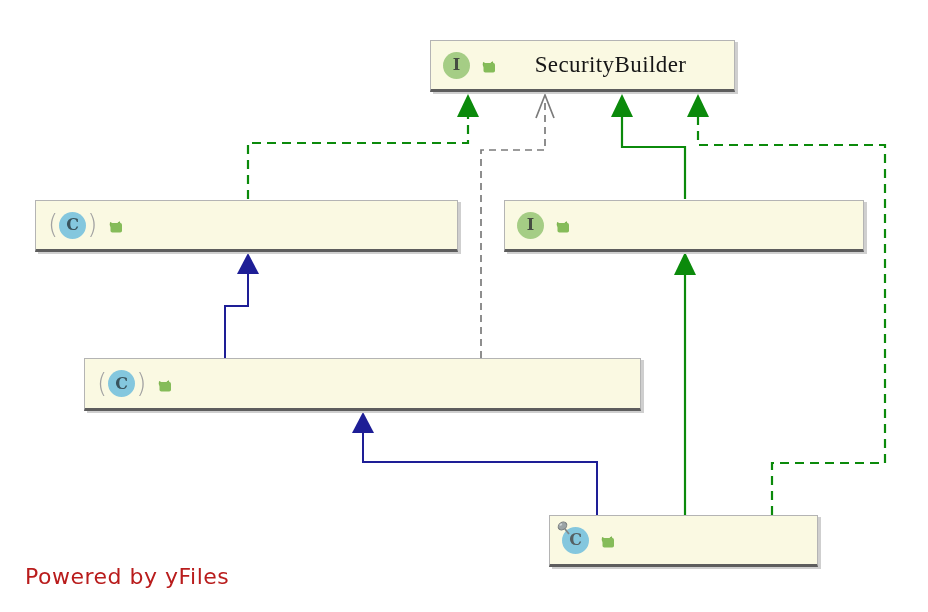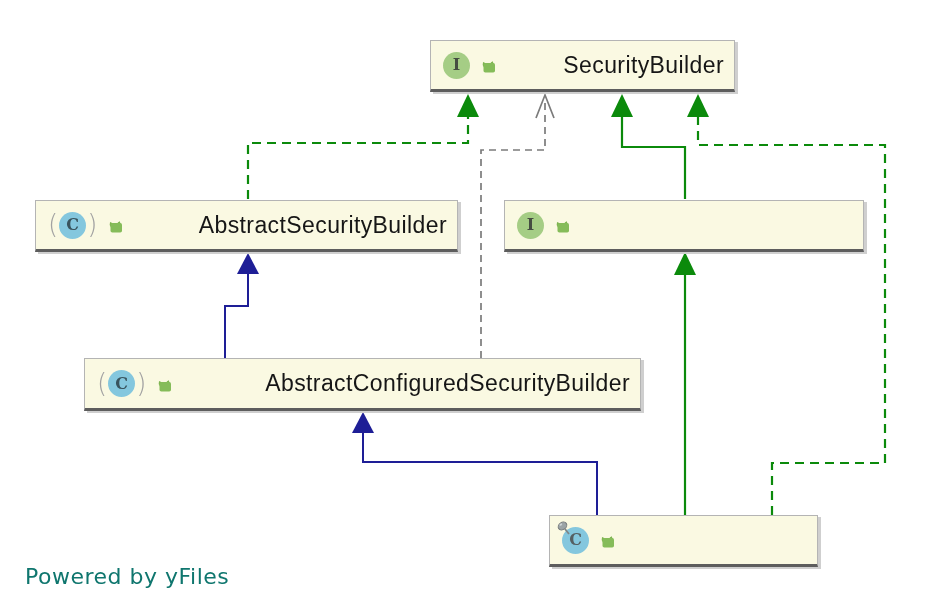--- a/index.html
+++ b/index.html
@@ -13,22 +13,22 @@
   .node{
     position:absolute;z-index:2;box-sizing:border-box;
     background:#FAF9E2;
     border:1px solid #b4b4b4;
     border-bottom:3px solid #5d5d5d;
     box-shadow:3px 2px 0 #cfcfcf;
     display:flex;align-items:center;
     padding-left:12px;padding-right:10px;
   }
   .node .label{
-    flex:1;text-align:right;
-    font-family:Liberation Sans, sans-serif;
+    flex:1;text-align:center;
+    font-family:Liberation Serif, serif;
     font-size:23px;letter-spacing:0.4px;color:#161616;white-space:nowrap;
   }
   .badge-group{display:flex;align-items:center;position:relative;}
   .badge-circle{
     width:27px;height:27px;border-radius:50%;
     display:flex;align-items:center;justify-content:center;
     font-family:"DejaVu Serif","Liberation Serif",serif;
     font-weight:700;font-size:16px;line-height:1;
     flex:0 0 auto;position:relative;
   }
@@ -40,21 +40,21 @@
     font-family:"DejaVu Sans","Liberation Sans",sans-serif;
     position:relative;top:-1px;
   }
   .paren.l{margin-right:1px;}
   .paren.r{margin-left:1px;}
   .lock{margin-left:7px;flex:0 0 auto;position:relative;top:-1px;}
   .pin{position:absolute;left:-6px;top:-7px;pointer-events:none;}
 
   #watermark{
     position:absolute;left:25px;top:564px;z-index:3;
-    font-size:22px;color:#0f766e;letter-spacing:0.5px;
+    font-size:22px;color:#b91c1c;letter-spacing:0.5px;
   }
 </style>
 </head>
 <body>
 
 <div id="canvas">
 
   <svg id="edge-layer" width="928" height="612" viewBox="0 0 928 612">
 
     <g>
@@ -111,21 +111,20 @@
       <span class="paren l">(</span>
       <span class="badge-circle badge-class">
           <span>C</span>
         </span>
       <span class="paren r">)</span>
     </span>
     <svg class="lock" width="20" height="20" viewBox="0 0 20 20">
       <path d="M7.16,8.5 A4.2,4.2 0 1 0 14.75,7.84" fill="none" stroke="#7DB350" stroke-width="2.4"></path>
       <rect x="6.5" y="9" width="11.5" height="9.5" rx="1.8" fill="#85BC59"></rect>
     </svg>
-    <span class="label">AbstractSecurityBuilder</span>
   </div>
 
   <div class="node" style="left:504px;top:200px;width:360px;height:52px">
     <span class="badge-group">
       <span class="badge-circle badge-interface">
           <span>I</span>
         </span>
     </span>
     <svg class="lock" width="20" height="20" viewBox="0 0 20 20">
       <path d="M7.16,8.5 A4.2,4.2 0 1 0 14.75,7.84" fill="none" stroke="#7DB350" stroke-width="2.4"></path>
@@ -138,21 +137,20 @@
       <span class="paren l">(</span>
       <span class="badge-circle badge-class">
           <span>C</span>
         </span>
       <span class="paren r">)</span>
     </span>
     <svg class="lock" width="20" height="20" viewBox="0 0 20 20">
       <path d="M7.16,8.5 A4.2,4.2 0 1 0 14.75,7.84" fill="none" stroke="#7DB350" stroke-width="2.4"></path>
       <rect x="6.5" y="9" width="11.5" height="9.5" rx="1.8" fill="#85BC59"></rect>
     </svg>
-    <span class="label">AbstractConfiguredSecurityBuilder</span>
   </div>
 
   <div class="node" style="left:549px;top:515px;width:269px;height:52px">
     <span class="badge-group">
       <span class="badge-circle badge-class-final">
         <span>C</span>
         <svg class="pin" width="18" height="18" viewBox="0 0 18 18">
           <line x1="9" y1="9" x2="13" y2="14" stroke="#7e8486" stroke-width="1.8"></line>
           <ellipse cx="6.5" cy="6" rx="4.6" ry="3.6" transform="rotate(-35 6.5 6)" fill="#9ba3a6" stroke="#75797b" stroke-width="1"></ellipse>
           <ellipse cx="4.8" cy="4.6" rx="1.5" ry="1" transform="rotate(-35 4.8 4.6)" fill="#cdd3d5"></ellipse>

